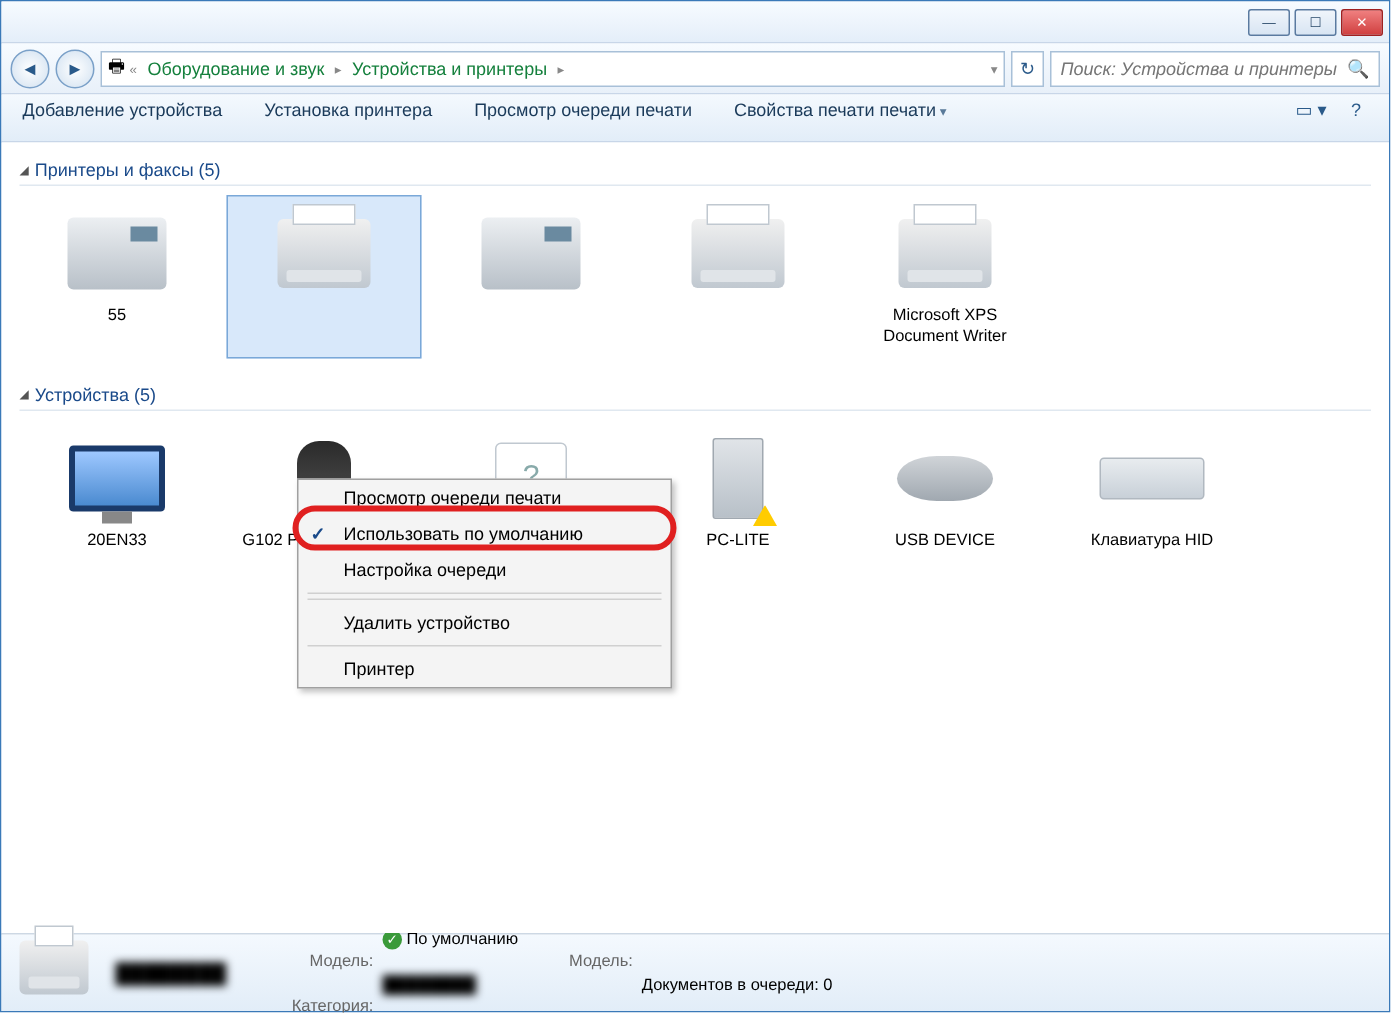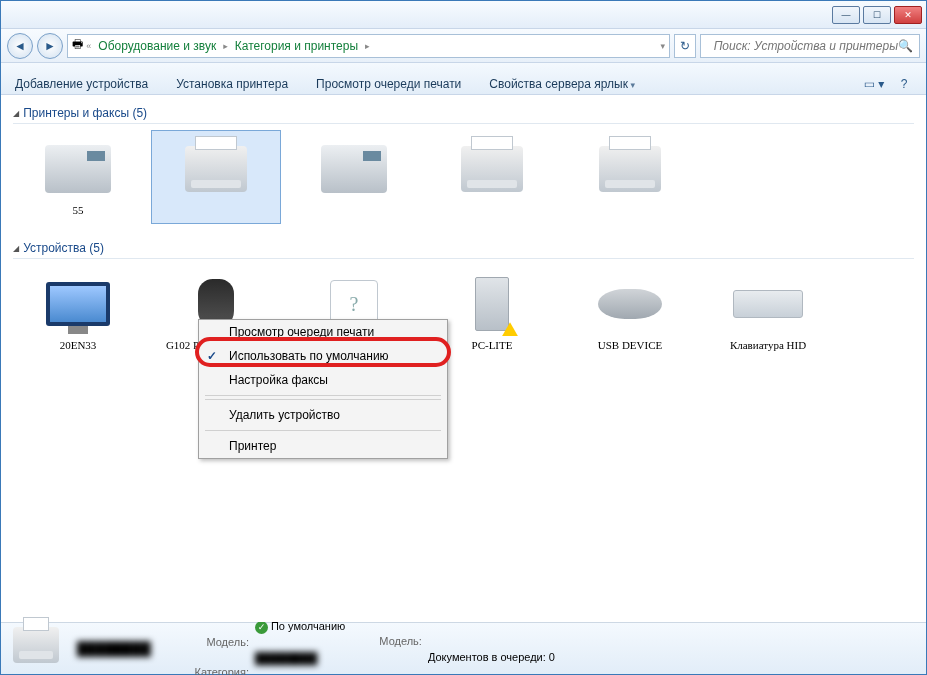--- a/index.html
+++ b/index.html
@@ -10,34 +10,34 @@
 .winbtn { width: 28px; height: 18px; border: 1px solid #5a7aa0; border-radius: 2px; margin-left: 3px; background: linear-gradient(#f0f5fb,#d8e5f3); display: flex; align-items: center; justify-content: center; font-size: 9px; color: #2a4a6a; cursor: pointer; }
 .winbtn.close { background: linear-gradient(#f08080,#d04040); border-color: #a02020; color: #fff; }
 
 .navbar { height: 34px; background: linear-gradient(#f7fbff,#e8f0f9); display: flex; align-items: center; padding: 0 6px; border-bottom: 1px solid #c8d6e8; gap: 4px; }
 .navbtn { width: 26px; height: 26px; border: 1px solid #7aa0c8; border-radius: 50%; background: radial-gradient(#fff,#d0e0f0); display: flex; align-items: center; justify-content: center; color: #2a5a8a; cursor: pointer; }
 .breadcrumb { flex: 1; height: 24px; border: 1px solid #a8c0d8; background: #fff; display: flex; align-items: center; padding: 0 4px; gap: 3px; }
 .bc-sep { color: #888; font-size: 9px; }
 .bc-item { color: #15803d; padding: 2px 4px; cursor: pointer; }
 .refresh { width: 22px; height: 24px; border: 1px solid #a8c0d8; background: #fff; display: flex; align-items: center; justify-content: center; color: #2a5a8a; cursor: pointer; }
 .searchbox { width: 220px; height: 24px; border: 1px solid #a8c0d8; background: #fff; display: flex; align-items: center; padding: 0 6px; }
-.searchbox input { border: 0; outline: 0; flex: 1; font-size: 12px; font-style: italic; color: #888; text-align: right; }
+.searchbox input { border: 0; outline: 0; flex: 1; font-size: 12px; font-style: italic; color: #888; }
 .search-icon { color: #2a6aaa; cursor: pointer; }
 
-.toolbar { height: 32px; background: linear-gradient(#f4f9fe,#e2edf8); display: flex; align-items: flex-end; padding: 0 10px; gap: 20px; border-bottom: 1px solid #c8d6e8; }
+.toolbar { height: 32px; background: linear-gradient(#f4f9fe,#e2edf8); display: flex; align-items: flex-start; padding: 0 10px; gap: 20px; border-bottom: 1px solid #c8d6e8; }
 .tb-item { color: #1a3a5a; cursor: pointer; padding: 3px 4px; }
 .tb-drop::after { content: " ▾"; font-size: 9px; color: #5a7a9a; }
 .tb-right { margin-left: auto; display: flex; gap: 6px; }
 .tb-icon { width: 24px; height: 20px; border: 1px solid transparent; display: flex; align-items: center; justify-content: center; cursor: pointer; color: #2a5a8a; }
 
 .content { flex: 1; background: #fff; padding: 8px 12px; overflow: auto; position: relative; }
 .group { margin-bottom: 14px; }
 .group-head { display: flex; align-items: center; gap: 4px; color: #1a4a8a; padding: 3px 0; border-bottom: 1px solid #e0e8f0; margin-bottom: 6px; cursor: pointer; }
 .group-head .tri { font-size: 8px; color: #555; }
-.items { display: flex; flex-wrap: wrap; gap: 8px; font-family: Liberation Serif, serif; }
+.items { display: flex; flex-wrap: wrap; gap: 8px; }
 .item { width: 130px; display: flex; flex-direction: column; align-items: center; padding: 6px; border: 1px solid transparent; cursor: pointer; }
 .item.selected { background: #d8e8fa; border: 1px solid #7aa8d8; }
 .item .icon { width: 80px; height: 64px; display: flex; align-items: center; justify-content: center; }
 .item .label { text-align: center; font-size: 11px; line-height: 1.3; color: #000; margin-top: 2px; word-break: break-word; }
 
 
 .dev-printer { width: 62px; height: 46px; background: linear-gradient(#f0f0f0,#c0c8d0); border-radius: 4px; position: relative; }
 .dev-printer::before { content: ""; position: absolute; top: -10px; left: 10px; right: 10px; height: 12px; background: #fff; border: 1px solid #c0c8d0; }
 .dev-printer::after { content: ""; position: absolute; bottom: 4px; left: 6px; right: 6px; height: 8px; background: #e0e4e8; border-radius: 2px; }
 .dev-fax { width: 66px; height: 48px; background: linear-gradient(#eceff2,#b8c0c8); border-radius: 4px; position: relative; }
@@ -81,37 +81,37 @@
   </div>
 
   <div class="navbar">
     <div class="navbtn">◄</div>
     <div class="navbtn">►</div>
     <div class="breadcrumb">
       <span>🖶</span>
       <span class="bc-sep">«</span>
       <span class="bc-item">Оборудование и звук</span>
       <span class="bc-sep">▸</span>
-      <span class="bc-item">Категория и принтеры</span>
+      <span class="bc-item">Устройства и принтеры</span>
       <span class="bc-sep">▸</span>
       <span style="flex:1"></span>
       <span class="bc-sep">▾</span>
     </div>
     <div class="refresh">↻</div>
     <div class="searchbox">
       <input placeholder="Поиск: Устройства и принтеры" style="">
       <span class="search-icon">🔍</span>
     </div>
   </div>
 
   <div class="toolbar">
     <span class="tb-item">Добавление устройства</span>
     <span class="tb-item">Установка принтера</span>
     <span class="tb-item">Просмотр очереди печати</span>
-    <span class="tb-item tb-drop">Свойства сервера ярлык</span>
+    <span class="tb-item tb-drop">Свойства печати печати</span>
     <div class="tb-right">
       <div class="tb-icon">▭ ▾</div>
       <div class="tb-icon">?</div>
     </div>
   </div>
 
   <div class="content">
 
     <div class="group">
       <div class="group-head">
@@ -139,20 +139,21 @@
         </div>
         <div class="item">
           <div class="icon">
               <div class="dev-printer"></div>
             </div>
         </div>
         <div class="item">
           <div class="icon">
               <div class="dev-printer"></div>
             </div>
+          <div class="label">Microsoft XPS Document Writer</div>
         </div>
       </div>
     </div>
 
     <div class="group">
       <div class="group-head">
         <span class="tri">◢</span>
         <span>Устройства (5)</span>
       </div>
       <div class="items">
@@ -192,21 +193,21 @@
               <div class="dev-kbd"></div>
             </div>
           <div class="label">Клавиатура HID</div>
         </div>
       </div>
     </div>
 
     <div class="context-menu">
       <div class="cm-item">Просмотр очереди печати</div>
       <div class="cm-item cm-check">Использовать по умолчанию</div>
-      <div class="cm-item">Настройка факсы</div>
+      <div class="cm-item">Настройка очереди</div>
       <div class="cm-sep"></div>
       <div class="cm-sep"></div>
       <div class="cm-item">Удалить устройство</div>
       <div class="cm-sep"></div>
       <div class="cm-item">Принтер</div>
     </div>
 
     <div class="highlight-ring"></div>
   </div>
 

